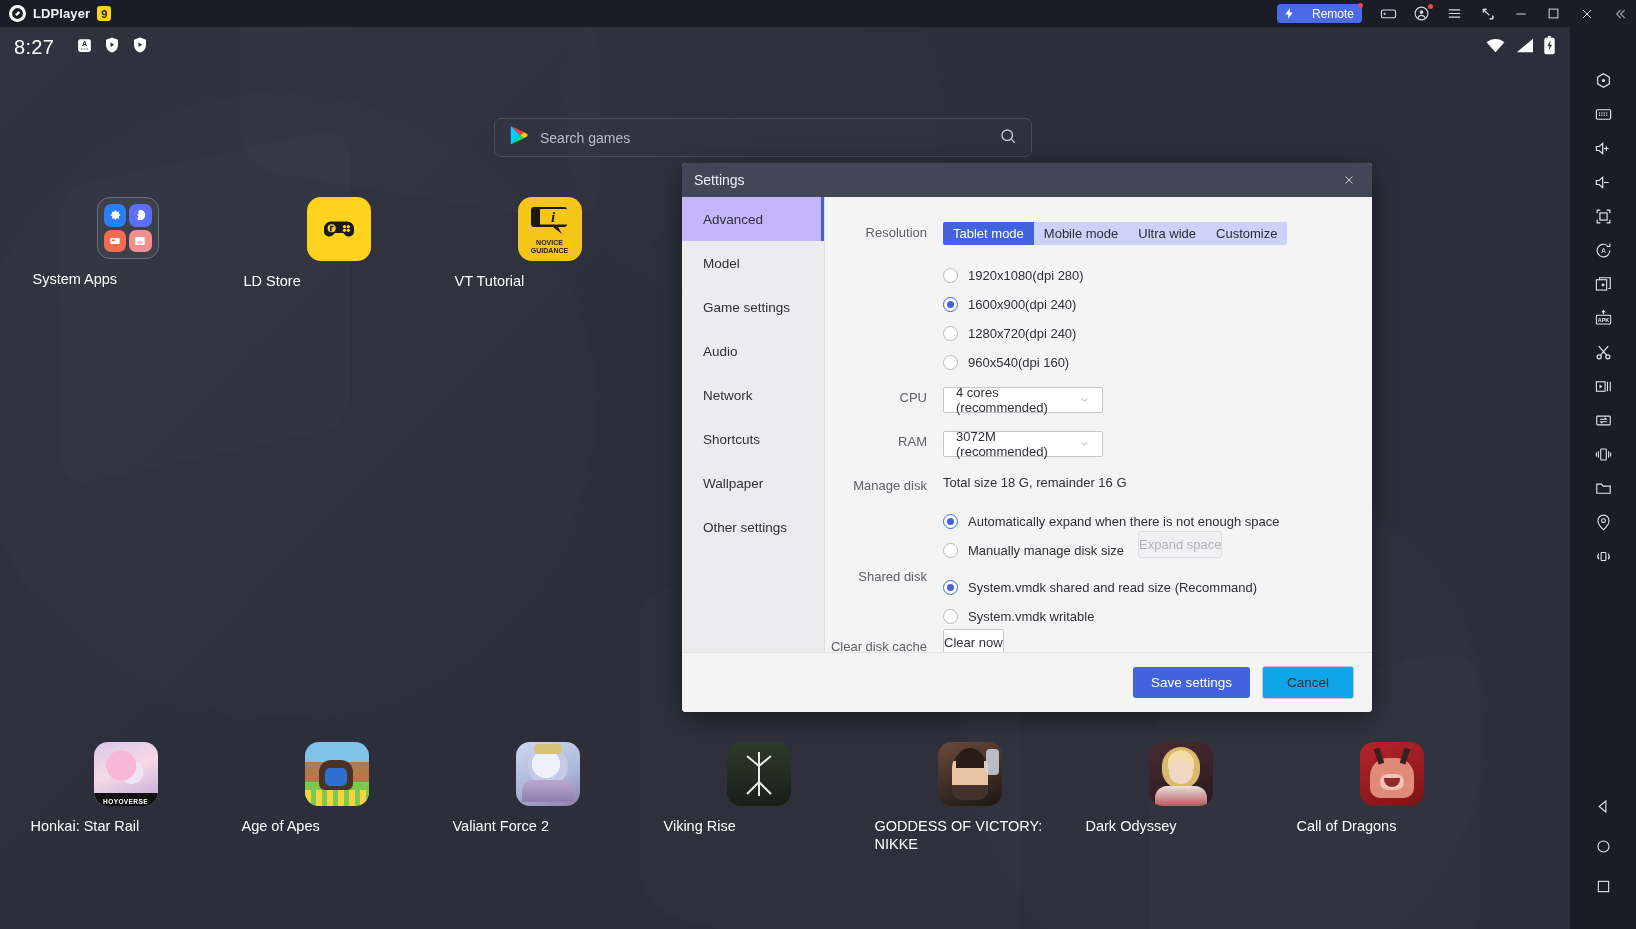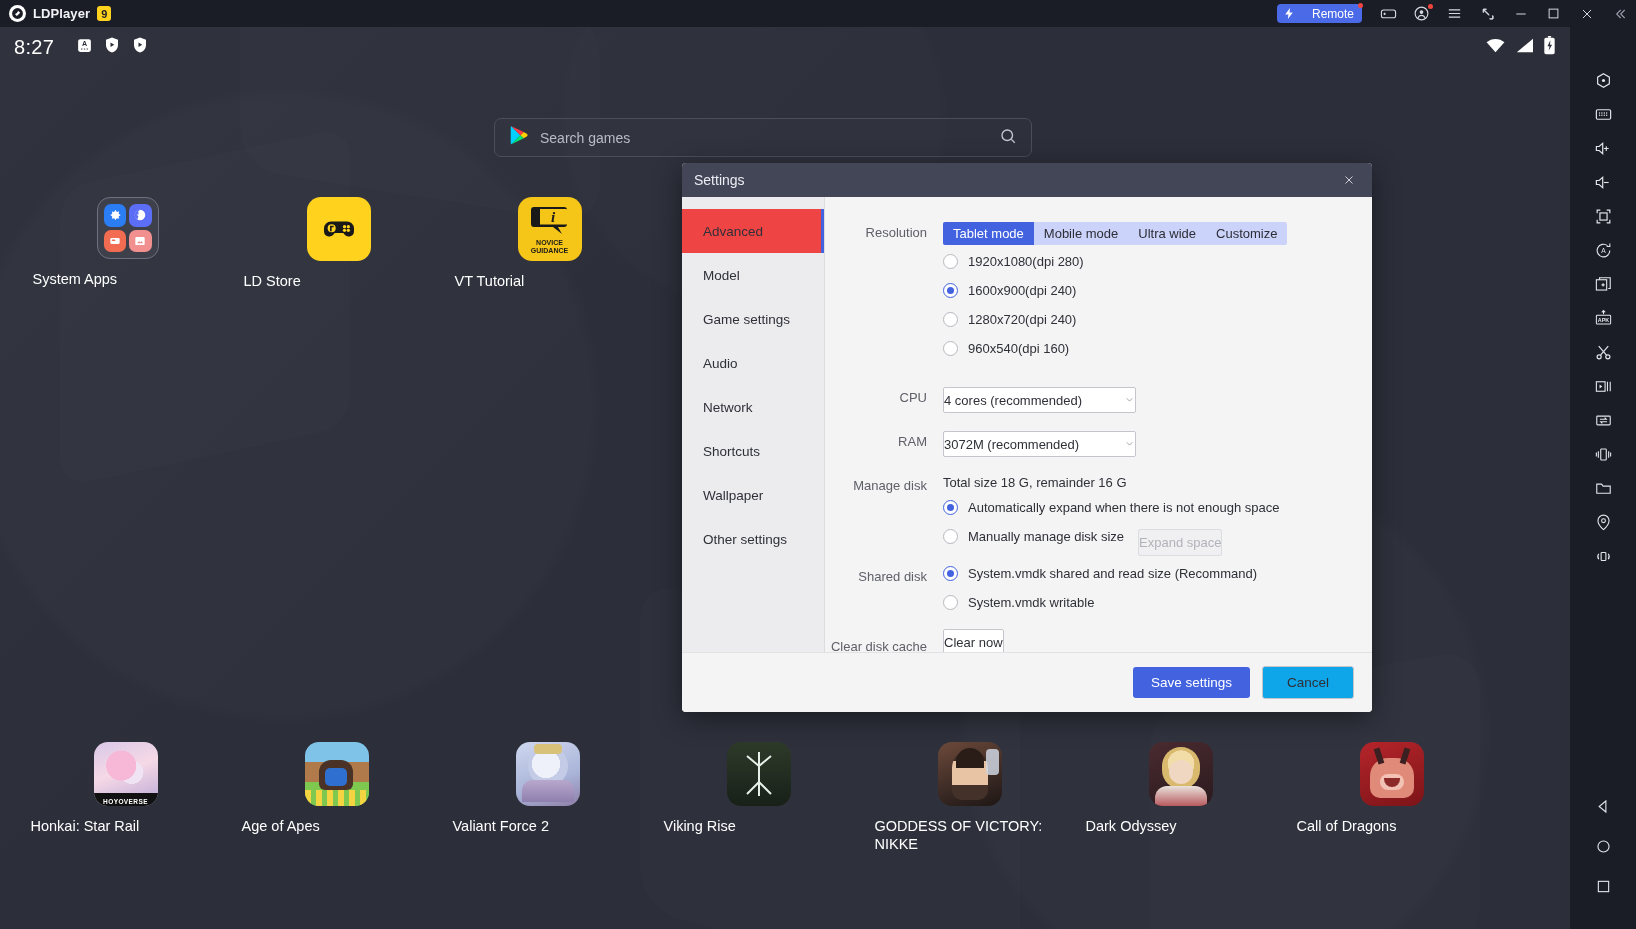--- a/index.html
+++ b/index.html
@@ -128,52 +128,52 @@
   .dlg-body { flex: 1; display: flex; min-height: 0; }
 
   .dlg-nav {
     width: 143px; background: #ececee; flex: none; padding-top: 0;
     border-right: 1px solid #dcdce0;
   }
   .nav-item {
     height: 44px; display: flex; align-items: center; padding-left: 21px;
     font-size: 13.5px; color: #2f3038; position: relative;
   }
-  .nav-item.active { background: #ef4444; margin-top: 12px; }
+  .nav-item.active { background: #c4b5fd; }
   .nav-item.active::after {
     content: ""; position: absolute; right: 0; top: 0; bottom: 0; width: 3px; background: #4262e0;
   }
 
   .dlg-main { flex: 1; background: #f4f4f5; padding: 25px 0 0 0; overflow: hidden; position: relative; }
   .frow { display: flex; margin-bottom: 0; }
   .flabel {
     width: 118px; text-align: right; padding-right: 16px; font-size: 13px; color: #5f6068;
     padding-top: 3px; flex: none;
   }
   .fcontrol { flex: 1; }
 
   .segbar { display: inline-flex; background: #ccd3fa; border-radius: 2px; overflow: hidden; }
   .seg { padding: 4px 10px; font-size: 13px; color: #2c2d35; }
   .seg.active { background: #4262e0; color: #fff; }
 
-  .radio-line { display: flex; align-items: flex-start; height: 29px; }
+  .radio-line { display: flex; align-items: flex-end; height: 29px; }
   .rdo {
     width: 15px; height: 15px; border-radius: 50%; border: 1px solid #b7b8bf;
     background: #fff; flex: none; position: relative; margin-right: 10px;
   }
   .rdo.on { border-color: #4262e0; }
   .rdo.on::after {
     content: ""; position: absolute; left: 3px; top: 3px; width: 7px; height: 7px;
     border-radius: 50%; background: #4262e0;
   }
   .rlabel { font-size: 13px; color: #2f3038; }
 
   .select {
-    width: 193px; height: 26px; border: 1px solid #c5c6cc; background: #fff;
-    border-radius: 2px; display: flex; align-items: center; padding: 0 0;
+    width: 160px; height: 26px; border: 1px solid #c5c6cc; background: #fff;
+    border-radius: 2px; display: flex; align-items: center; padding: 0 12px;
     font-size: 13px; color: #2f3038;
   }
   .select .chev { margin-left: auto; color: #9a9ba3; }
 
   .infotext { font-size: 13px; color: #2f3038; height: 25px; }
 
   .btn {
     border: 1px solid #c5c6cc; background: #fff; font-size: 13px; color: #2f3038;
     padding: 5px 0; border-radius: 2px;
   }

